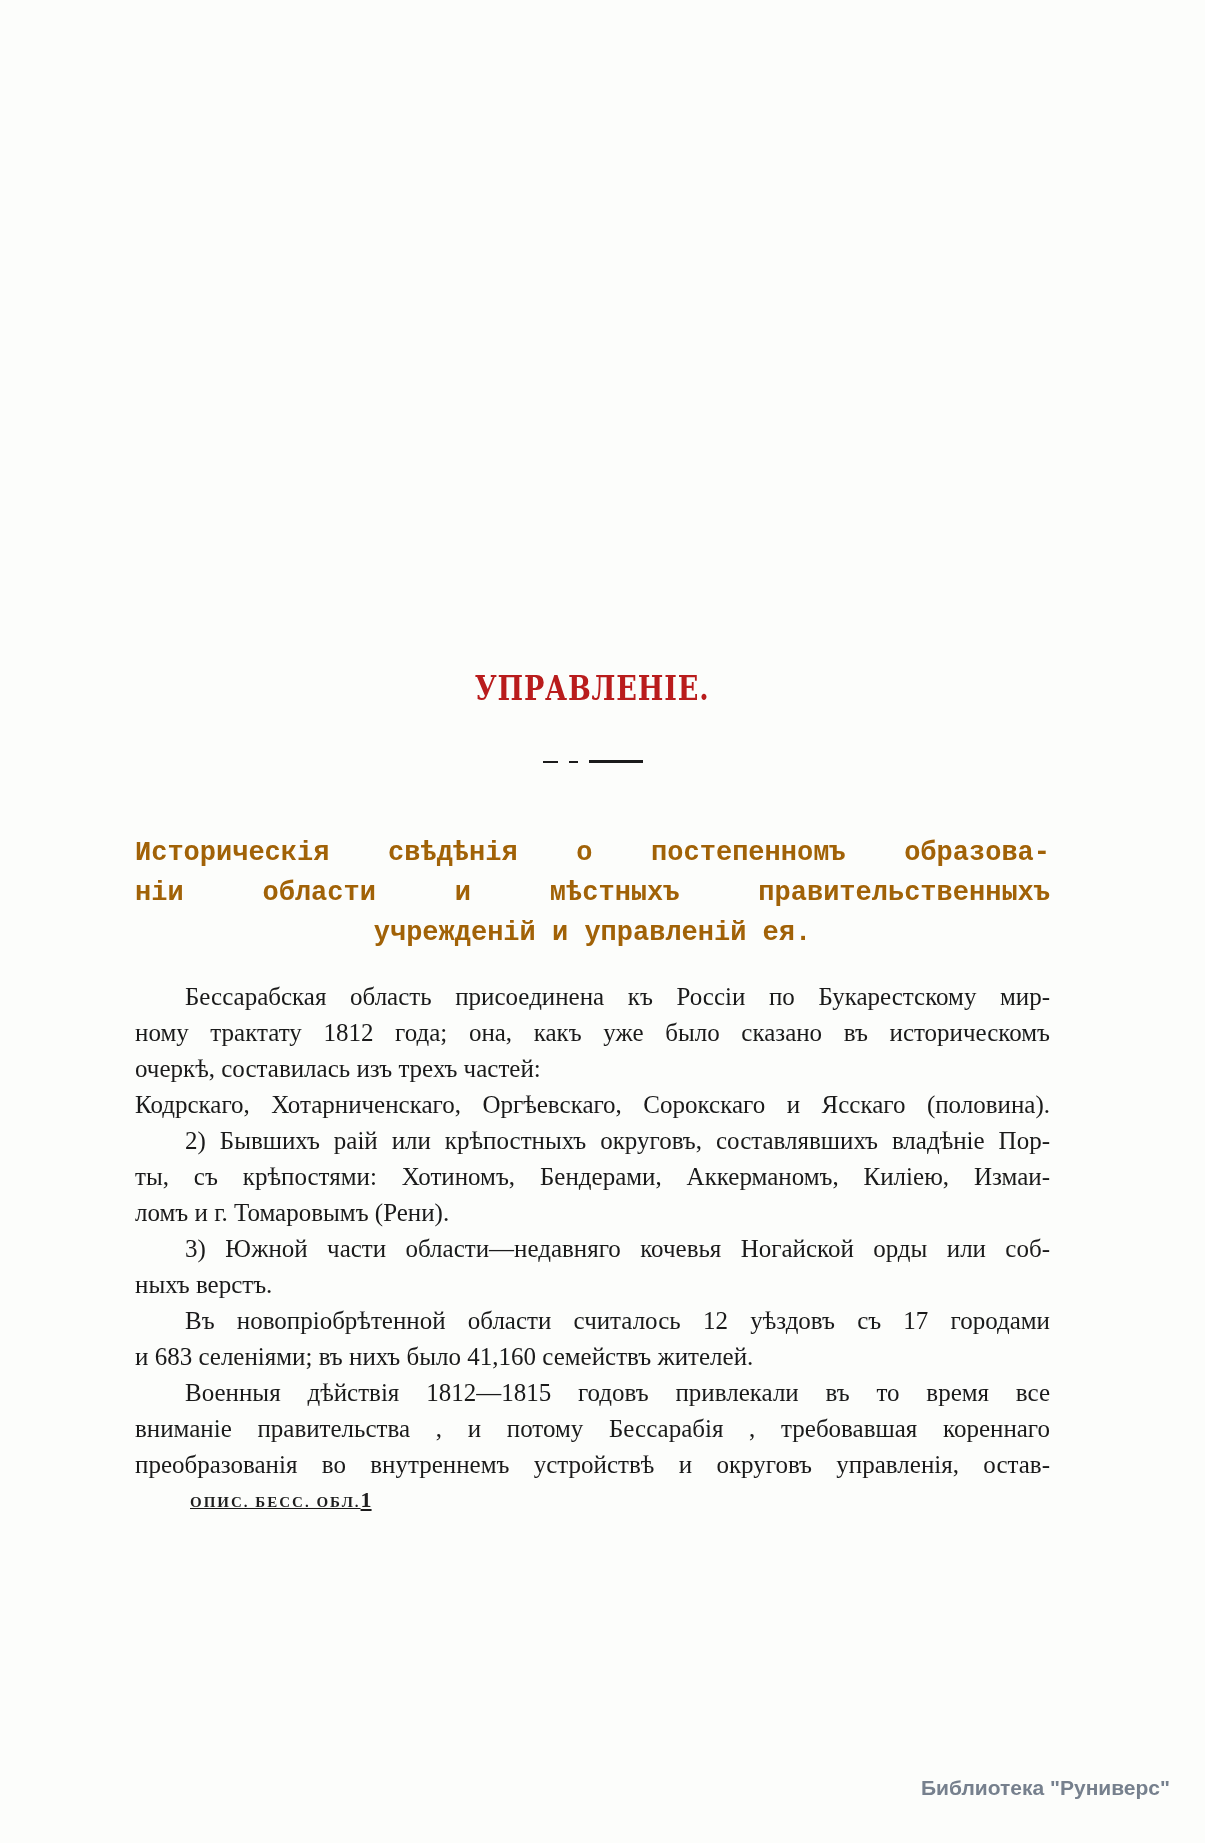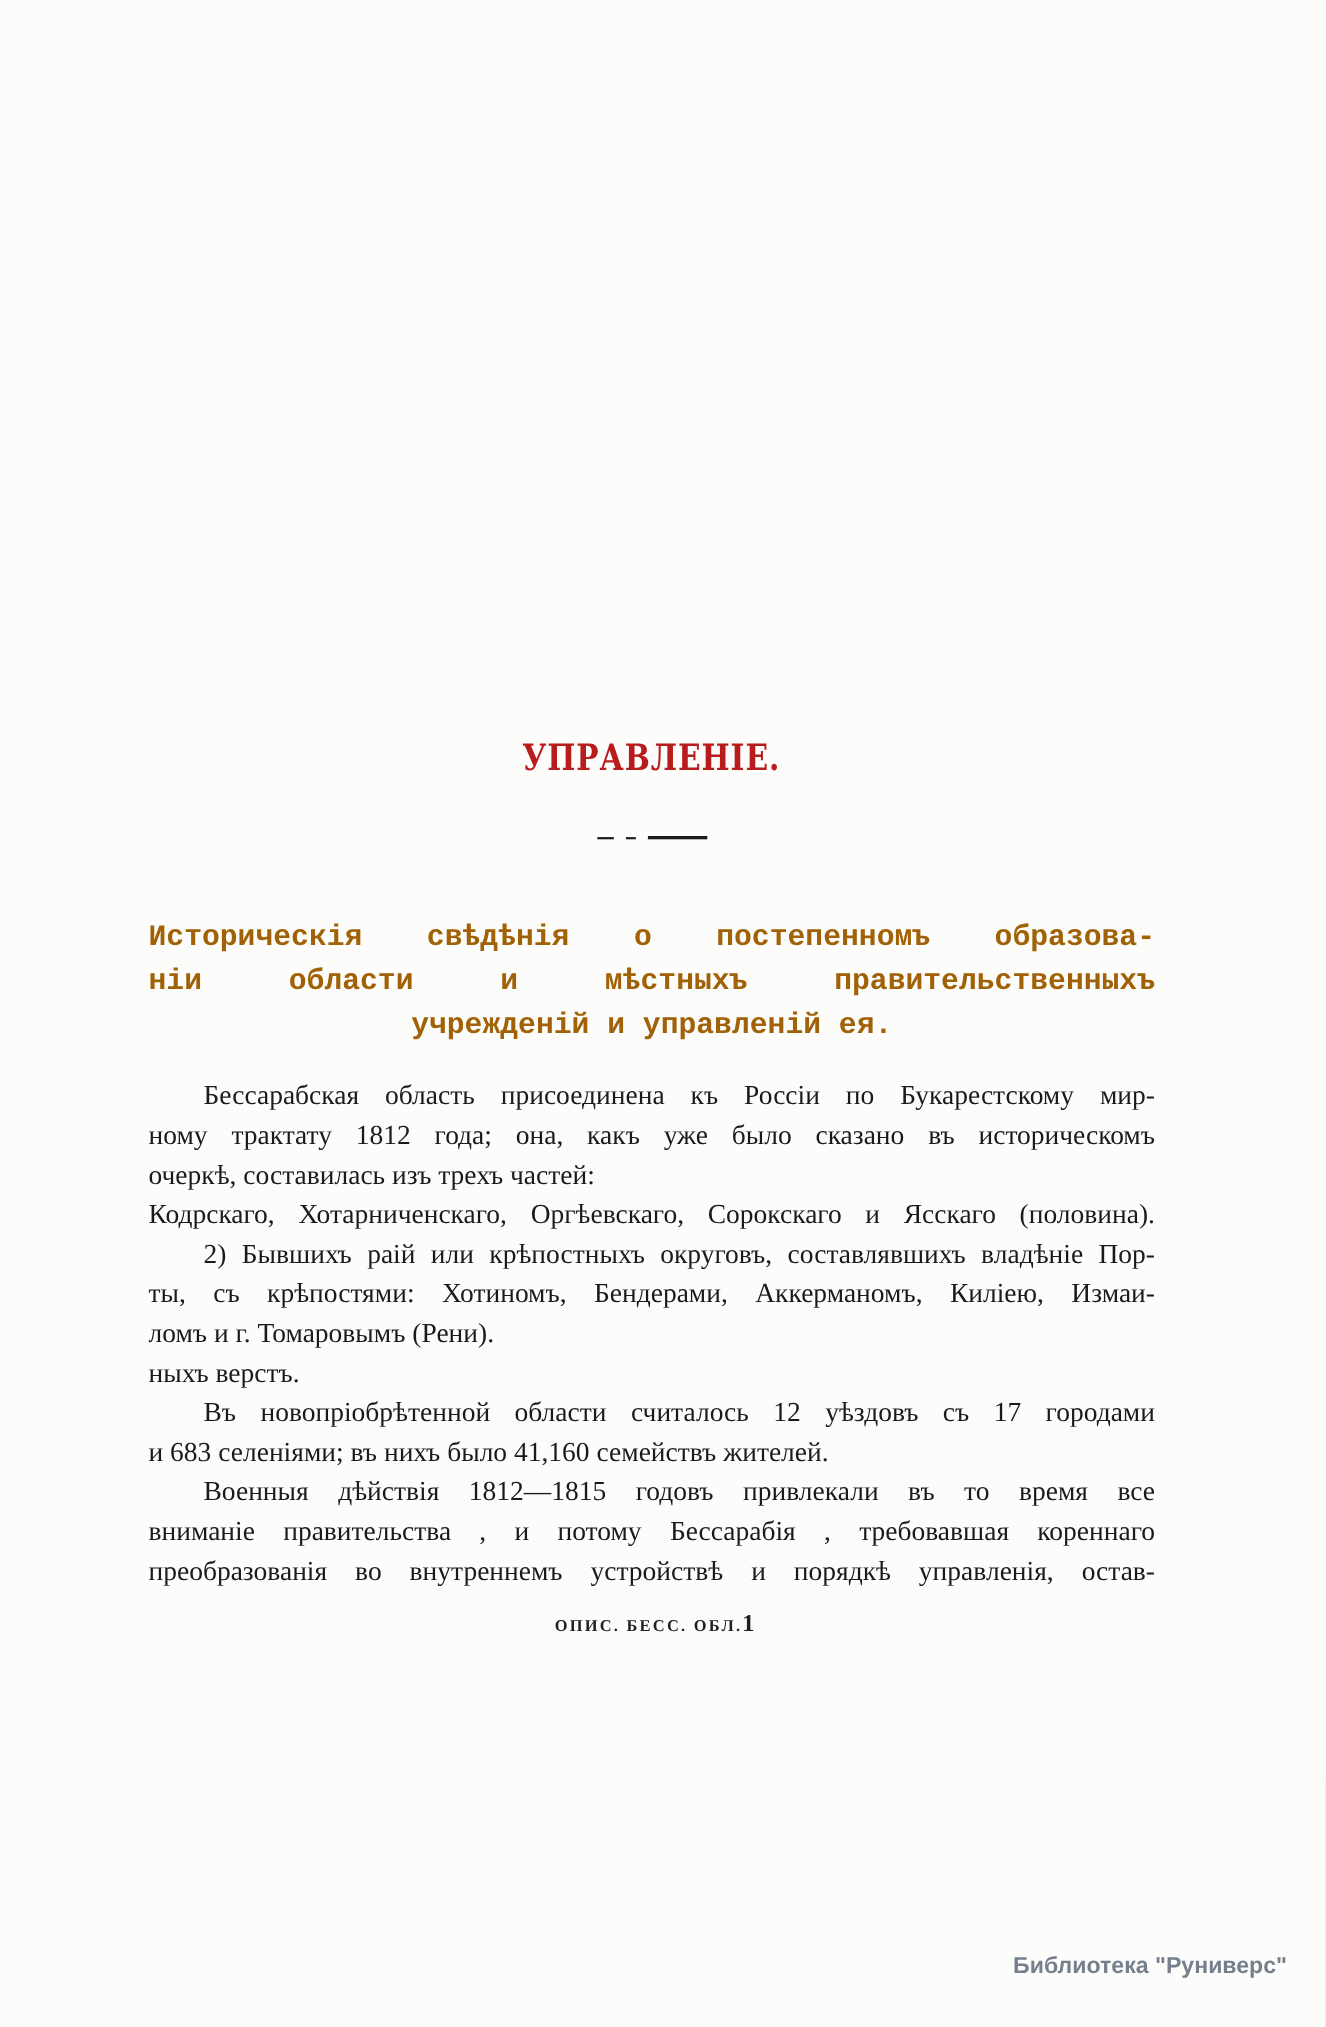--- a/index.html
+++ b/index.html
@@ -46,26 +46,27 @@
   .body-text{
     margin-top:26px;
     font-size:25px;
     line-height:36px;
   }
   .ln{ text-align:justify; text-align-last:justify; }
   .ln.l{ text-align-last:left; }
   .ln.c{ text-align:center; text-align-last:center; }
   .in{ text-indent:50px; }
   .footer-row{
-    margin-top:16px;
+    margin-top:4px;
     display:flex;
-    justify-content:center;
+    justify-content:flex-start;
     align-items:baseline;
     padding-left:55px;
     padding-right:50px;
+    text-decoration:underline;
   }
   .footer-sig{
     font-size:15px;
     font-weight:bold;
     letter-spacing:2px;
     color:#1f1f1f;
   }
   .page-num{
     font-size:22px;
     font-weight:bold;
@@ -108,29 +109,30 @@
       <div class="ln in">Бессарабская область присоединена къ Россіи по Букарестскому мир-</div>
       <div class="ln">ному трактату 1812 года; она, какъ уже было сказано въ историческомъ</div>
       <div class="ln l">очеркѣ, составилась изъ трехъ частей:</div>
 
       <div class="ln">Кодрскаго, Хотарниченскаго, Оргѣевскаго, Сорокскаго и Ясскаго (половина).</div>
 
       <div class="ln in">2) Бывшихъ раій или крѣпостныхъ округовъ, составлявшихъ владѣніе Пор-</div>
       <div class="ln">ты, съ крѣпостями: Хотиномъ, Бендерами, Аккерманомъ, Киліею, Измаи-</div>
       <div class="ln l">ломъ и г. Томаровымъ (Рени).</div>
 
+      <div class="ln in">3) Южной части области—недавняго кочевья Ногайской орды или соб-</div>
 
       <div class="ln l">ныхъ верстъ.</div>
 
       <div class="ln in">Въ новопріобрѣтенной области считалось 12 уѣздовъ съ 17 городами</div>
       <div class="ln l">и 683 селеніями; въ нихъ было 41,160 семействъ жителей.</div>
 
       <div class="ln in">Военныя дѣйствія 1812—1815 годовъ привлекали въ то время все</div>
       <div class="ln">вниманіе правительства , и потому Бессарабія , требовавшая кореннаго</div>
-      <div class="ln">преобразованія во внутреннемъ устройствѣ и порядкѣ управленія, остав-</div>
+      <div class="ln">преобразованія во внутреннемъ устройствѣ и округовъ управленія, остав-</div>
     </div>
 
     <div class="footer-row">
       <span class="footer-sig">ОПИС. БЕСС. ОБЛ.</span>
       <span class="page-num">1</span>
     </div>
 
   </div>
 
   <div class="watermark">Библиотека "Руниверс"</div>

